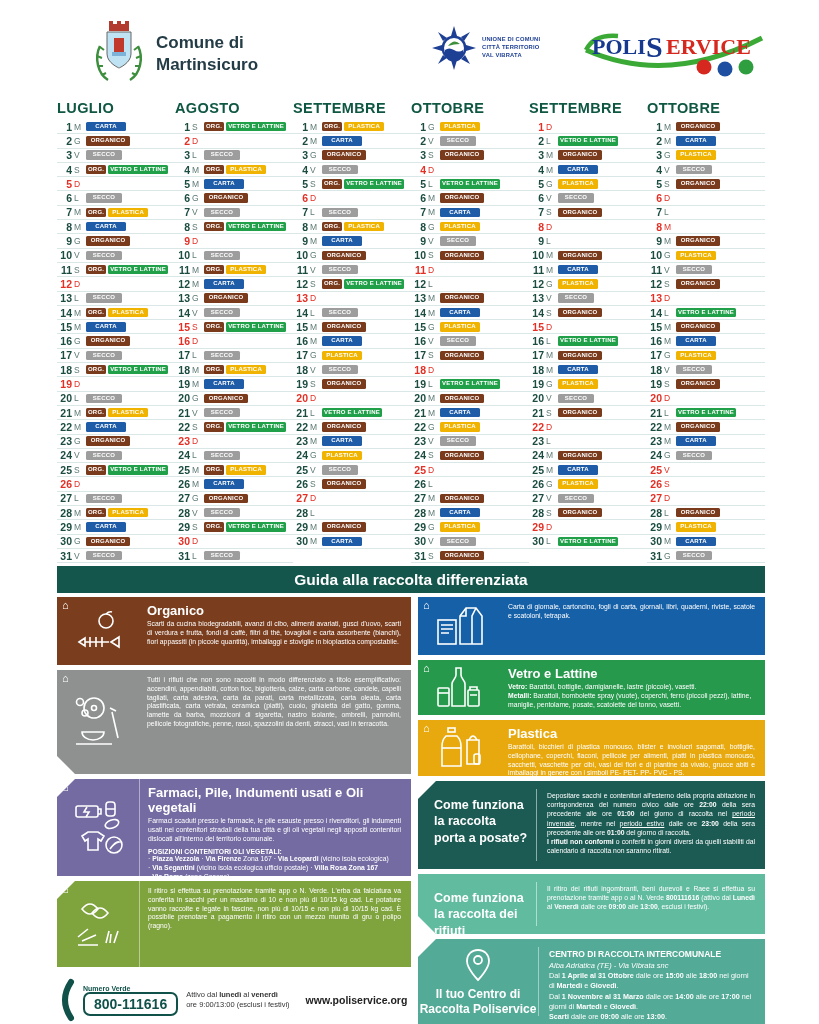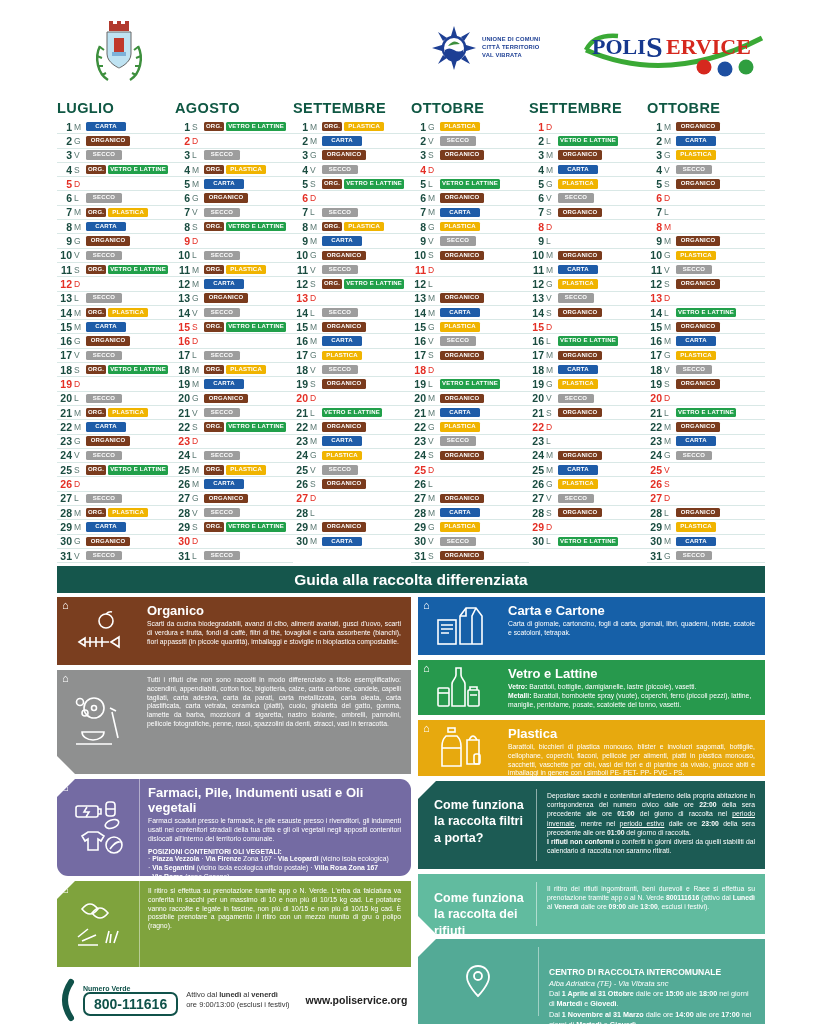--- a/index.html
+++ b/index.html
@@ -34,31 +34,31 @@
   .gsub{font-size:6.8px;font-weight:bold;margin-top:5px;}
   .vline{border-left:1px solid rgba(255,255,255,.45);}
   .cut-tl{clip-path:polygon(0 18px,18px 0,100% 0,100% 100%,0 100%);}
   .cut-bl{clip-path:polygon(0 0,100% 0,100% 100%,18px 100%,0 calc(100% - 18px));}
   .qblock{display:flex;}
   .qq{width:118px;flex:none;font-weight:bold;font-size:12.5px;line-height:1.3;padding:16px 6px 0 16px;box-sizing:border-box;}
   .qa{flex:1;border-left:1px solid rgba(255,255,255,.5);margin:8px 0;padding:2px 10px;font-size:6.8px;line-height:1.35;text-align:justify;}
   
   #blk-organico{background:#7a3e1f;height:68px;}
   #blk-secchi{background:#8f9090;height:104px;}
-  #blk-farmaci{background:#746ba3;height:97px;border-radius:11px;}
+  #blk-farmaci{background:#746ba3;height:97px;}
   #blk-sfalci{background:#7fa33d;height:86px;}
   #blk-carta{background:#1660a8;height:58px;}
   #blk-vetro{background:#27994d;height:55px;}
   #blk-plastica{background:#e7a90e;height:56px;}
   #blk-porta{background:#1c5b54;height:88px;}
   #blk-ingombranti{background:#61bb9f;height:60px;}
   #blk-centro{background:#53aa96;height:85px;}
   #blk-centro .centro-left{width:120px;flex:none;display:flex;flex-direction:column;align-items:center;justify-content:center;gap:2px;font-weight:bold;font-size:12px;text-align:center;line-height:1.25;}
   #blk-centro .centro-right{flex:1;border-left:1px solid rgba(255,255,255,.45);margin:8px 0;padding:2px 10px;font-size:7.2px;line-height:1.4;}
-  .centro-title{font-weight:bold;font-size:8.5px;margin-top:18px;}
+  .centro-title{font-weight:bold;font-size:8.5px;}
   .centro-address{font-style:italic;font-size:7.5px;}
   
   #footer{background:#fff;height:56px;display:flex;align-items:center;gap:8px;color:#10524a;}
   #nv-label{font-size:7px;font-weight:bold;color:#10524a;}
   #phone-box{border:2px solid #10524a;border-radius:7px;padding:2px 9px;font-size:14px;font-weight:bold;color:#10524a;}
   #footer-hours{font-size:7.5px;color:#333;line-height:1.4;}
   #footer-site{font-size:10.5px;font-weight:bold;color:#222;margin-left:8px;}
   svg{display:block;}
 </style>
 </head>
@@ -71,20 +71,22 @@
     <path d="M12 32 l-4 -3 M10 40 l-5 -2 M11 48 l-5 0 M14 55 l-4 2" stroke="#3d8f3d" stroke-width="2" fill="none"></path>
     <path d="M42 32 l4 -3 M44 40 l5 -2 M43 48 l5 0 M40 55 l4 2" stroke="#3d8f3d" stroke-width="2" fill="none"></path>
     <rect x="17" y="6" width="20" height="7" fill="#b23a2e"></rect>
     <rect x="17" y="3" width="4" height="4" fill="#b23a2e"></rect>
       <rect x="25" y="3" width="4" height="4" fill="#b23a2e"></rect>
       <rect x="33" y="3" width="4" height="4" fill="#b23a2e"></rect>
     <path d="M15 14 h24 v22 c0 9 -12 14 -12 14 s-12 -5 -12 -14 z" fill="#bfe3f2" stroke="#666" stroke-width="1"></path>
     <rect x="22" y="20" width="10" height="16" fill="#c0392b"></rect>
     <rect x="20" y="34" width="14" height="4" fill="#7db2d9"></rect>
   </svg>
+  <div id="comune-name">Comune di
+Martinsicuro</div>
   <div id="union">
     <svg width="44" height="44" viewBox="0 0 44 44">
       <g fill="#1d3f94">
         <polygon points="22,0 25,10 19,10"></polygon>
           <polygon points="22,44 25,34 19,34"></polygon>
         <polygon points="0,22 10,19 10,25"></polygon>
           <polygon points="44,22 34,19 34,25"></polygon>
         <polygon points="6,6 15,12 11,15"></polygon>
           <polygon points="38,6 32,15 29,11"></polygon>
         <polygon points="6,38 15,32 11,29"></polygon>
@@ -1470,21 +1472,20 @@
       <div class="gicon">
           <span class="house">⌂</span>
         <svg width="50" height="44" viewBox="0 0 50 44" stroke="#fff" stroke-width="1.6" fill="none">
           <path d="M26 12 l6 -8 h10 l6 8 v28 h-22 z"></path>
             <path d="M32 4 v8 h-6 M42 4 l-4 8 v28"></path>
           <rect x="4" y="16" width="18" height="24"></rect>
             <path d="M7 21 h12 M7 25 h12 M7 29 h8"></path>
         </svg>
       </div>
       <div class="gbody">
-        <div class="gtitle">Carta e Cartone</div>
         <div class="gtext">Carta di giornale, cartoncino, fogli di carta, giornali, libri, quaderni, riviste, scatole e scatoloni, tetrapak.</div>
       </div>
     </div>
 
     <div class="gblock" id="blk-vetro">
       <div class="gicon">
           <span class="house">⌂</span>
         <svg width="50" height="48" viewBox="0 0 50 48" stroke="#fff" stroke-width="1.6" fill="none">
           <path d="M22 4 h5 v7 c0 4 4 5 4 9 v22 h-13 v-22 c0 -4 4 -5 4 -9 z"></path>
           <rect x="4" y="24" width="11" height="18" rx="1"></rect>
@@ -1511,37 +1512,38 @@
           <rect x="40" y="30" width="6" height="10" rx="2"></rect>
         </svg>
       </div>
       <div class="gbody">
         <div class="gtitle">Plastica</div>
         <div class="gtext">Barattoli, bicchieri di plastica monouso, blister e involucri sagomati, bottiglie, cellophane, coperchi, flaconi, pellicole per alimenti, piatti in plastica monouso, sacchetti, vaschette per cibi, vasi dei fiori e di piantine da vivaio, grucce abiti e imballaggi in genere con i simboli PE- PET- PP- PVC - PS.</div>
       </div>
     </div>
 
     <div class="gblock qblock cut-tl" id="blk-porta">
-      <div class="qq">Come funziona la raccolta filtri a porta?</div>
+      <div class="qq">Come funziona la raccolta porta a posate?</div>
       <div class="qa">Depositare sacchi e contenitori all'esterno della propria abitazione in corrispondenza del numero civico dalle ore <b>22:00</b> della sera precedente alle ore <b>01:00</b> del giorno di raccolta nel <u>periodo invernale</u>, mentre nel <u>periodo estivo</u> dalle ore <b>23:00</b> della sera precedente alle ore <b>01:00</b> del giorno di raccolta.<br><b>I rifiuti non conformi</b> o conferiti in giorni diversi da quelli stabiliti dal calendario di raccolta non saranno ritirati.</div>
     </div>
 
     <div class="gblock qblock cut-bl" id="blk-ingombranti">
       <div class="qq">Come funziona la raccolta dei rifiuti ingombranti?</div>
       <div class="qa">Il ritiro dei rifiuti ingombranti, beni durevoli e Raee si effettua su prenotazione tramite app o al N. Verde <b>800111616</b> (attivo dal <b>Lunedì</b> al <b>Venerdì</b> dalle ore <b>09:00</b> alle <b>13:00</b>, esclusi i festivi).</div>
     </div>
 
     <div class="gblock cut-tl" id="blk-centro">
       <div class="centro-left">
         <svg width="30" height="38" viewBox="0 0 30 38" stroke="#fff" stroke-width="1.8" fill="none">
           <path d="M15 3 c-7 0 -11 5 -11 11 c0 8 11 19 11 19 s11 -11 11 -19 c0 -6 -4 -11 -11 -11 z"></path>
           <circle cx="15" cy="13" r="4"></circle>
         </svg>
+        <div>Il tuo Centro di Raccolta Poliservice</div>
       </div>
       <div class="centro-right">
         <div class="centro-title">CENTRO DI RACCOLTA INTERCOMUNALE</div>
         <div class="centro-address">Alba Adriatica (TE) - Via Vibrata snc</div>
-        <div>Dal <b>1 Aprile al 31 Ottobre</b> dalle ore <b>15:00</b> alle <b>18:00</b> nei giorni di <b>Martedì</b> e <b>Giovedì</b>.<br>Dal <b>1 Novembre al 31 Marzo</b> dalle ore <b>14:00</b> alle ore <b>17:00</b> nei giorni di <b>Martedì</b> e <b>Giovedì</b>.<br><b>Marzo</b> dalle ore <b>09:00</b> alle ore <b>13:00</b>.</div>
+        <div>Dal <b>1 Aprile al 31 Ottobre</b> dalle ore <b>15:00</b> alle <b>18:00</b> nei giorni di <b>Martedì</b> e <b>Giovedì</b>.<br>Dal <b>1 Novembre al 31 Marzo</b> dalle ore <b>14:00</b> alle ore <b>17:00</b> nei giorni di <b>Martedì</b> e <b>Giovedì</b>.<br><b>Scarti</b> dalle ore <b>09:00</b> alle ore <b>13:00</b>.</div>
       </div>
     </div>
 
   </div>
 </div>
 
 </body></html>

